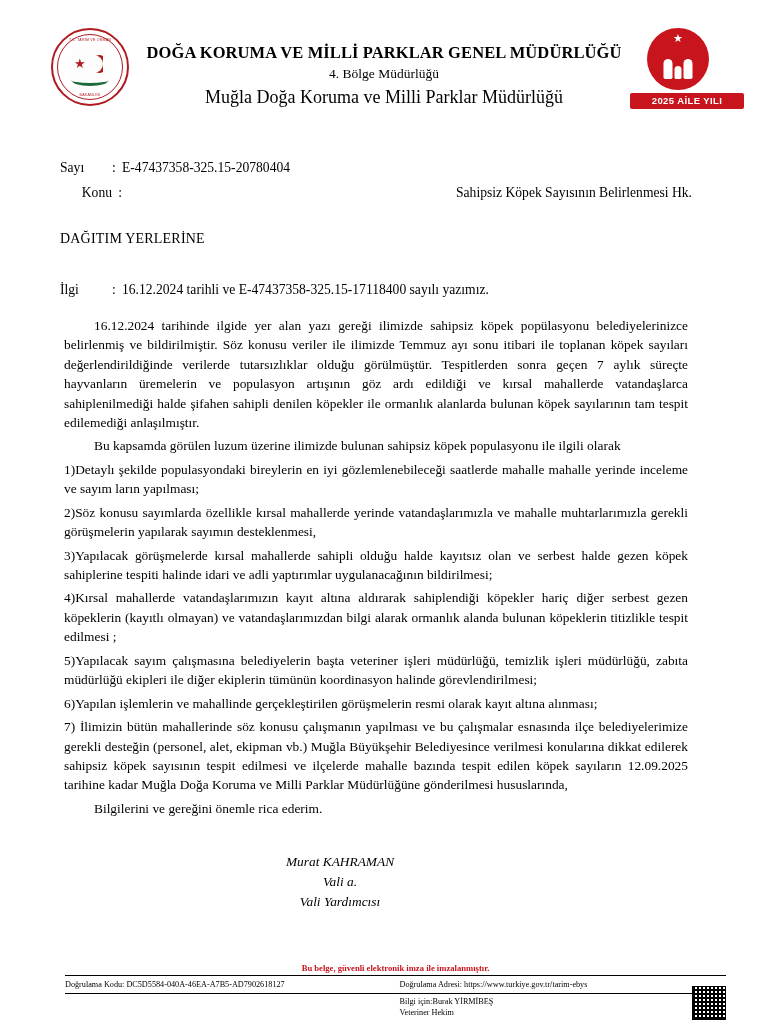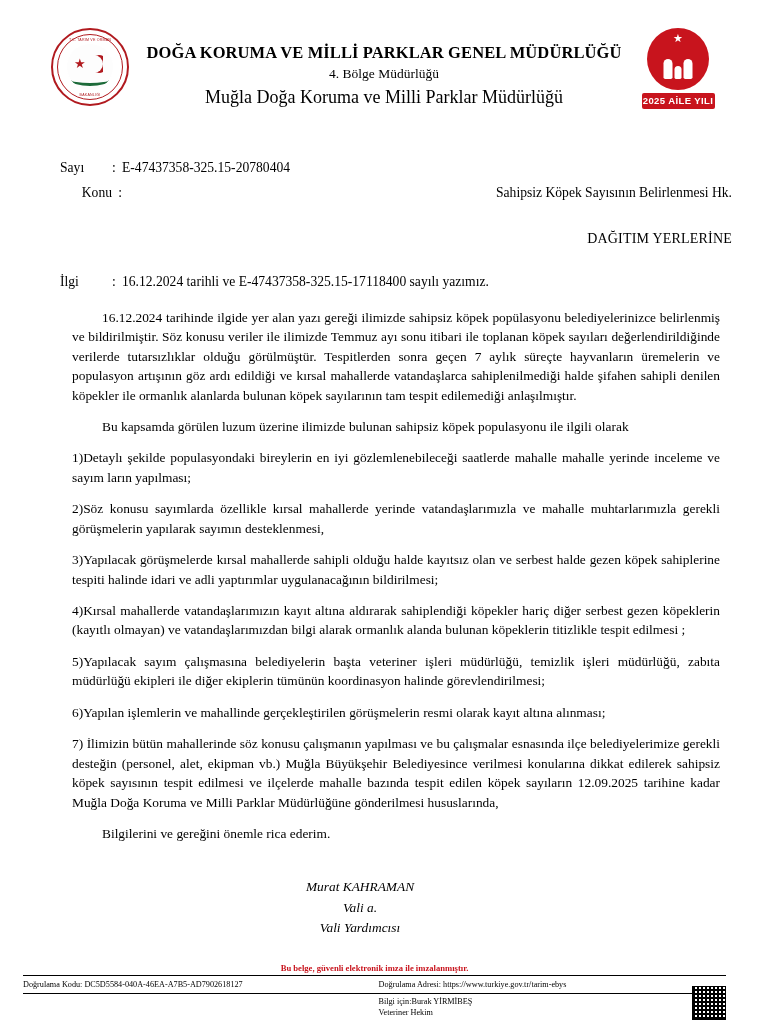--- a/index.html
+++ b/index.html
@@ -147,62 +147,62 @@
     gap: 2px;
   }
   .fl-fig {
     width: 9px; height: 20px;
     background: #fff;
     border-radius: 5px 5px 2px 2px;
   }
   .fl-fig.small { width: 7px; height: 13px; }
   .fl-band {
     margin: 3px auto 0 auto;
-    width: 73px;
+    width: 114px;
     background: #c8141d;
     color: #fff;
     font-size: 9.5px;
     font-weight: bold;
     letter-spacing: 0.4px;
     padding: 2px 0 3px 0;
     border-radius: 2px;
     font-family: "Liberation Sans", sans-serif;
   }
 
   
   .body-wrap {
-    padding: 0 36px 0 60px;
+    padding: 0 76px 0 60px;
     font-size: 13.4px;
     line-height: 1.42;
   }
   .meta-row {
     display: flex;
     margin-top: 18px;
     font-size: 13.6px;
   }
   .meta-label { width: 52px; flex: 0 0 52px; }
   .meta-colon { width: 10px; flex: 0 0 10px; }
   .meta-value { flex: 1 1 auto; }
 
   .dagitim {
-    text-align: right;
+    text-align: left;
     margin-top: 26px;
     font-size: 14px;
     letter-spacing: 0.2px;
   }
 
   .ilgi-row {
     display: flex;
-    margin-top: 24px;
+    margin-top: 32px;
     font-size: 13.6px;
   }
   .ilgi-label { width: 52px; flex: 0 0 52px; }
 
   p.para {
-    margin: 12px;
+    margin: 4px;
     text-align: justify;
     text-justify: inter-word;
     font-size: 13.4px;
     line-height: 1.45;
   }
   p.indent { text-indent: 30px; }
   .gap { margin-top: 11px; }
   .tight { margin-top: 2px; }
 
   
@@ -214,21 +214,21 @@
     padding-right: 72px;
     font-style: italic;
   }
   .sig-name { font-weight: normal; }
 
   
   .footer {
     position: absolute;
     left: 0; right: 0;
     bottom: 0;
-    padding: 0 42px 6px 23px;
+    padding: 0 42px 6px 65px;
   }
   .footer-note {
     text-align: center;
     color: #c8141d;
     font-size: 8.6px;
     font-weight: bold;
     font-family: "Liberation Serif", serif;
     margin-bottom: 2px;
   }
   .footer-rule {

